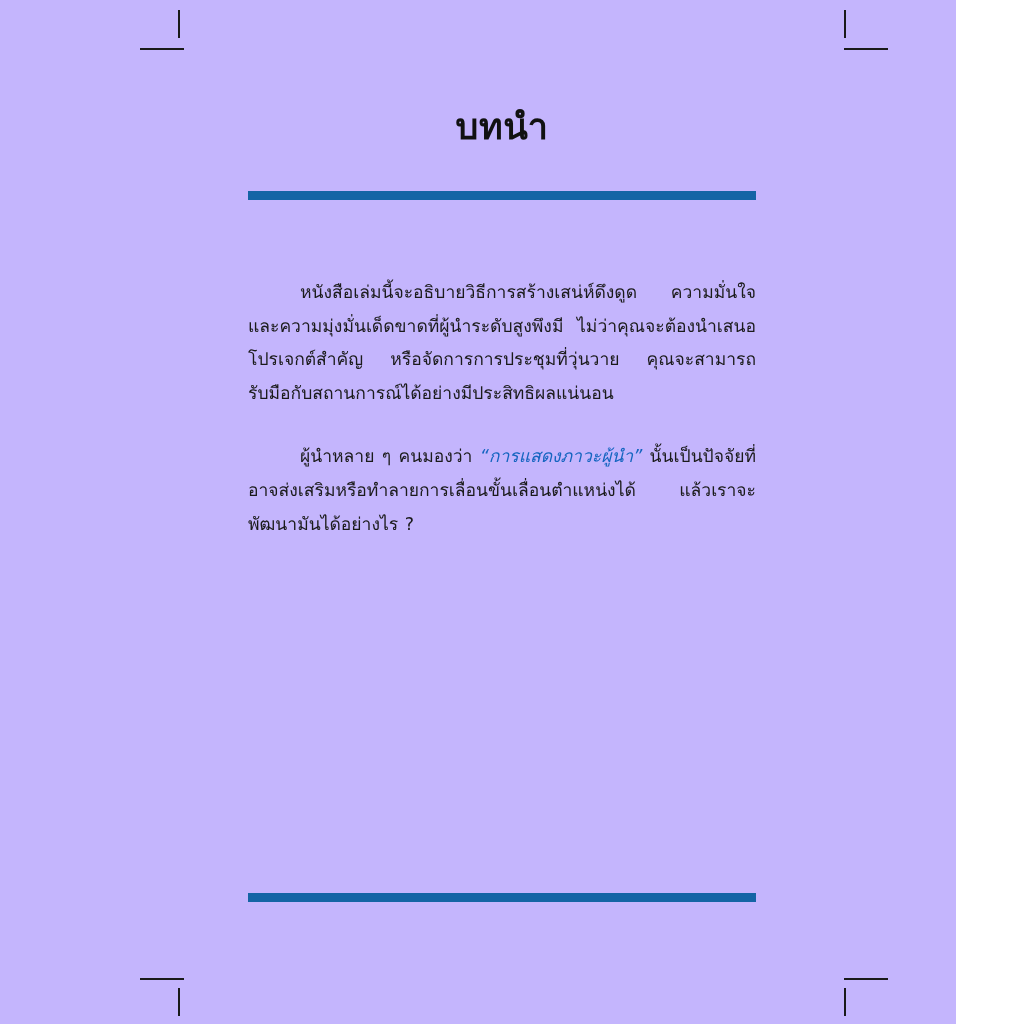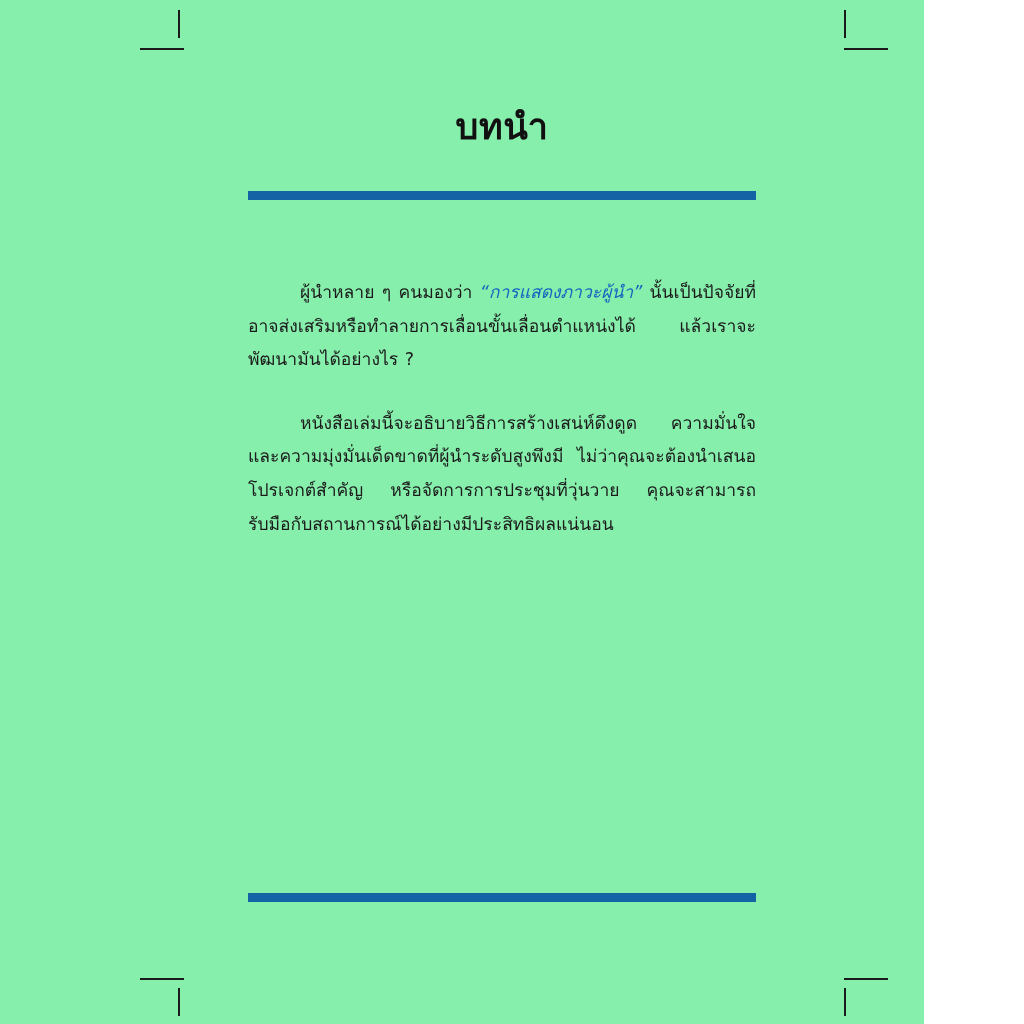--- a/index.html
+++ b/index.html
@@ -11,21 +11,22 @@
     height: 1024px;
     background: #ffffff;
     font-family: "DejaVu Sans", "Liberation Sans", sans-serif;
     overflow: hidden;
   }
 
   .page {
     position: relative;
     width: 924px;
     height: 1024px;
-    background: #86efac;
+    background: #c4b5fd;
+    padding-left: 32px;
   }
 
   
   .crop {
     position: absolute;
     background: transparent;
   }
   .crop .h {
     position: absolute;
     background: #1a1a1a;
@@ -132,21 +133,21 @@
     <div class="v"></div>
   </div>
 
   <div class="content">
 
     <h1 class="chapter-title">บทนำ</h1>
 
     <div class="rule-top" style="background: rgb(20, 100, 165);"></div>
 
     <div class="body-block">
+      <p class="para">หนังสือเล่มนี้จะอธิบายวิธีการสร้างเสน่ห์ดึงดูด ความมั่นใจ และความมุ่งมั่นเด็ดขาดที่ผู้นำระดับสูงพึงมี ไม่ว่าคุณจะต้องนำเสนอโปรเจกต์สำคัญ หรือจัดการการประชุมที่วุ่นวาย คุณจะสามารถรับมือกับสถานการณ์ได้อย่างมีประสิทธิผลแน่นอน</p>
       <p class="para">ผู้นำหลาย ๆ คนมองว่า <span class="quote" style="color: rgb(21, 101, 192);">“การแสดงภาวะผู้นำ”</span> นั้นเป็นปัจจัยที่อาจส่งเสริมหรือทำลายการเลื่อนขั้นเลื่อนตำแหน่งได้ แล้วเราจะพัฒนามันได้อย่างไร ?</p>
-      <p class="para">หนังสือเล่มนี้จะอธิบายวิธีการสร้างเสน่ห์ดึงดูด ความมั่นใจ และความมุ่งมั่นเด็ดขาดที่ผู้นำระดับสูงพึงมี ไม่ว่าคุณจะต้องนำเสนอโปรเจกต์สำคัญ หรือจัดการการประชุมที่วุ่นวาย คุณจะสามารถรับมือกับสถานการณ์ได้อย่างมีประสิทธิผลแน่นอน</p>
     </div>
 
   </div>
 
   <div class="rule-bottom" style="background: rgb(20, 100, 165);"></div>
 
 </div>
 
 </body></html>

